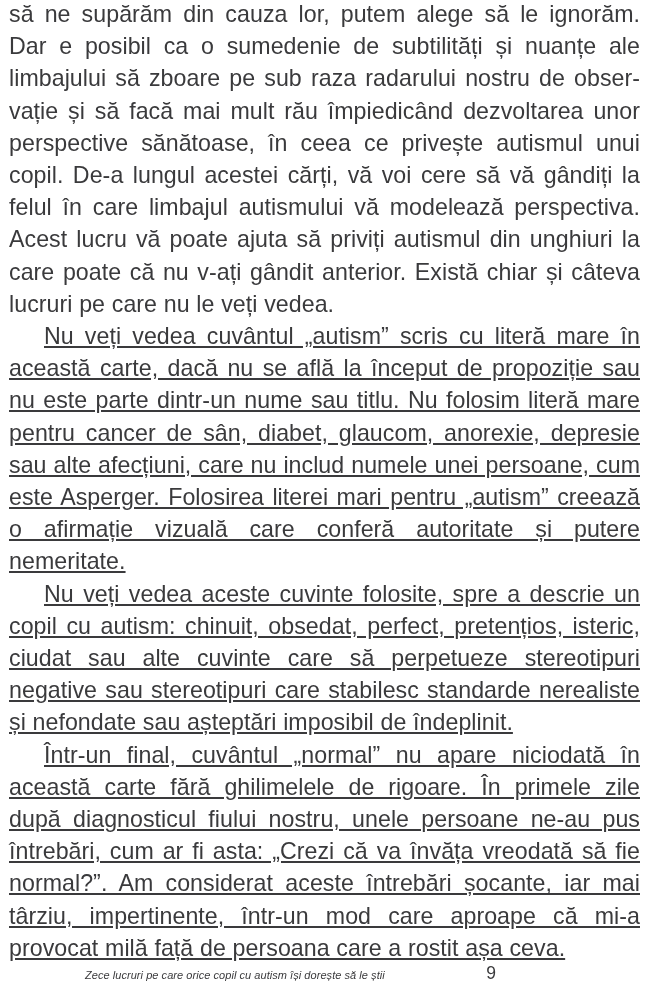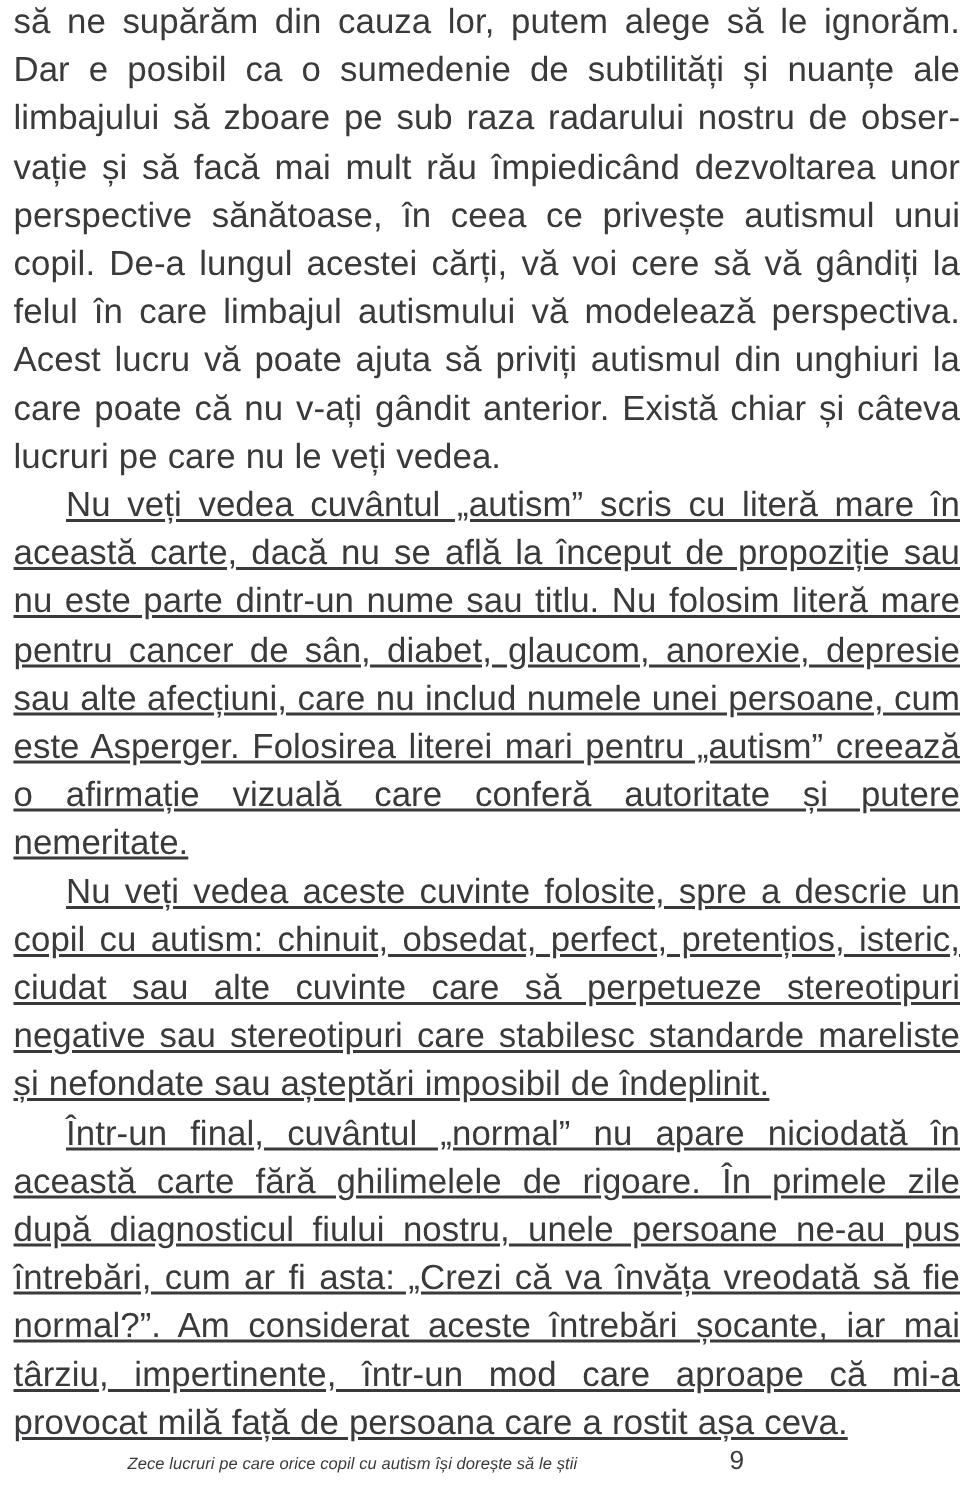--- a/index.html
+++ b/index.html
@@ -77,21 +77,21 @@
 </head>
 <body>
 
 <div class="page">
 
   <div class="text-column">
     <p class="para">să ne supărăm din cauza lor, putem alege să le ignorăm. Dar e posibil ca o sumedenie de subtilități și nuanțe ale limbajului să zboare pe sub raza radarului nostru de obser­vație și să facă mai mult rău împiedicând dezvoltarea unor perspective sănătoase, în ceea ce privește autismul unui copil. De-a lungul acestei cărți, vă voi cere să vă gândiți la felul în care limbajul autismului vă modelează perspectiva. Acest lucru vă poate ajuta să priviți autismul din unghiuri la care poate că nu v-ați gândit anterior. Există chiar și câteva lucruri pe care nu le veți vedea.</p>
 
     <p class="para indent">Nu veți vedea cuvântul „autism” scris cu literă mare în această carte, dacă nu se află la început de propoziție sau nu este parte dintr-un nume sau titlu. Nu folosim literă mare pentru cancer de sân, diabet, glaucom, ano­rexie, depresie sau alte afecțiuni, care nu includ numele unei persoane, cum este Asperger. Folosirea literei mari pentru „autism” creează o afirmație vizuală care conferă autoritate și putere nemeritate.</p>
 
-    <p class="para indent">Nu veți vedea aceste cuvinte folosite, spre a descrie un copil cu autism: chinuit, obsedat, perfect, pretențios, iste­ric, ciudat sau alte cuvinte care să perpetueze stereotipuri negative sau stereotipuri care stabilesc standarde mare­liste și nefondate sau așteptări imposibil de îndeplinit.</p>
+    <p class="para indent">Nu veți vedea aceste cuvinte folosite, spre a descrie un copil cu autism: chinuit, obsedat, perfect, pretențios, iste­ric, ciudat sau alte cuvinte care să perpetueze stereotipuri negative sau stereotipuri care stabilesc standarde nerea­liste și nefondate sau așteptări imposibil de îndeplinit.</p>
 
     <p class="para indent">Într-un final, cuvântul „normal” nu apare niciodată în această carte fără ghilimelele de rigoare. În primele zile după diagnosticul fiului nostru, unele persoane ne-au pus întrebări, cum ar fi asta: „Crezi că va învăța vreodată să fie normal?”. Am considerat aceste întrebări șocante, iar mai târziu, impertinente, într-un mod care aproape că mi-a provocat milă față de persoana care a rostit așa ceva.</p>
   </div>
 
   <div class="footer">
     <span class="footer-title">Zece lucruri pe care orice copil cu autism își dorește să le știi</span>
     <span class="footer-pageno">9</span>
   </div>
 
 </div>

